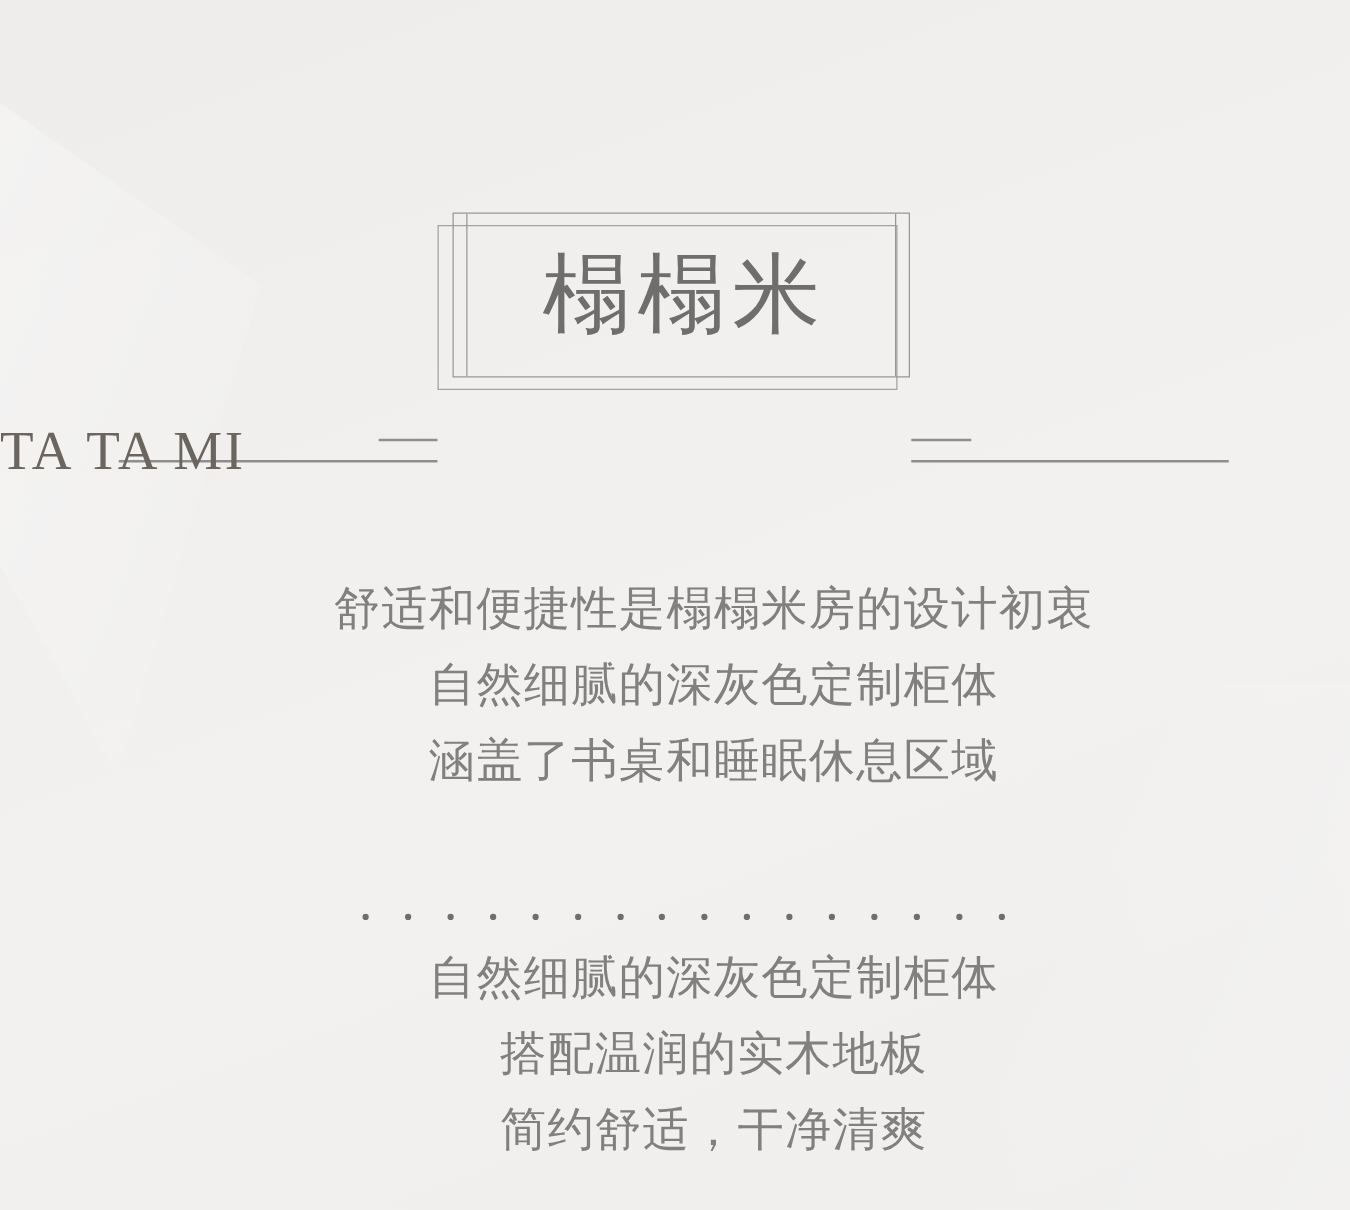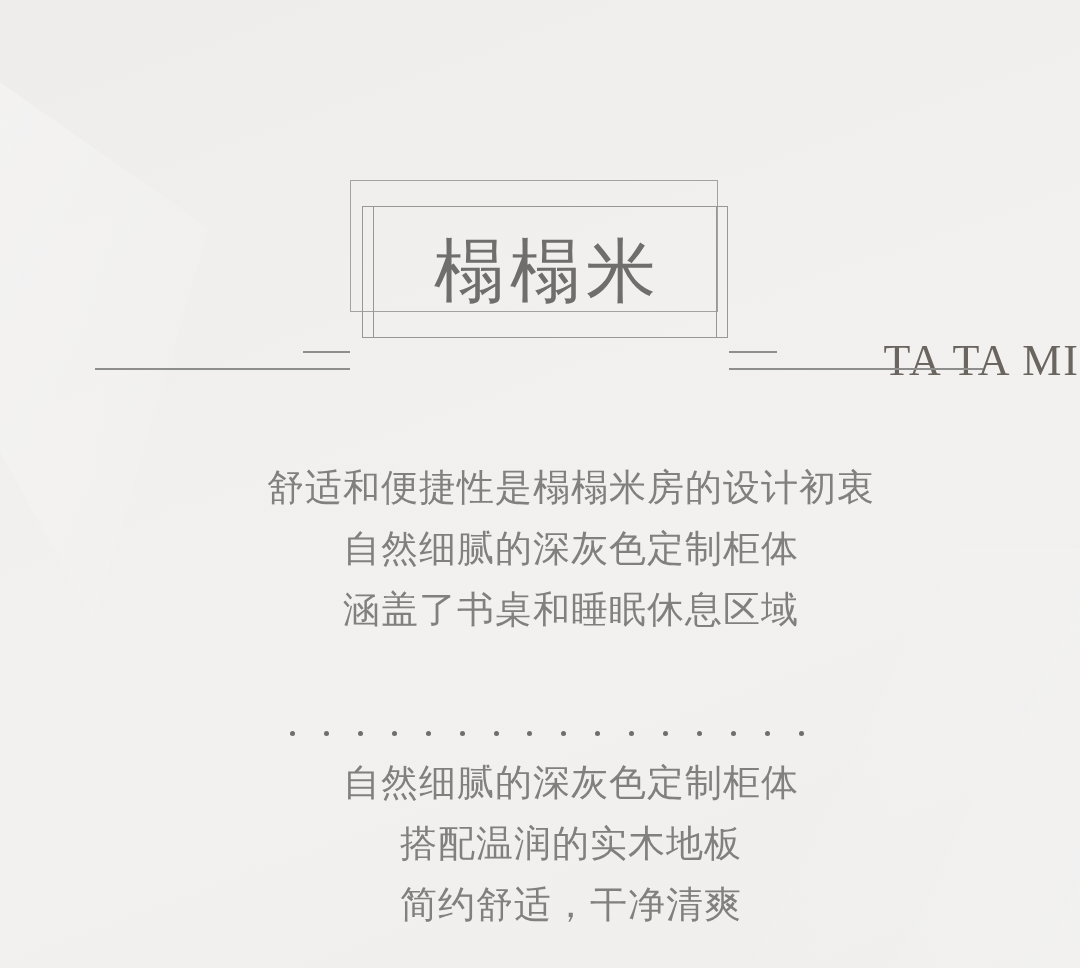--- a/index.html
+++ b/index.html
@@ -26,39 +26,39 @@
     opacity:.5;pointer-events:none;
   }
 
   
   .frame-shadow{
     position:absolute;left:350px;top:180px;width:368px;height:132px;
     border:1px solid #a3a2a0;box-sizing:border-box;
   }
   .frame-main{
     position:absolute;left:362px;top:170px;width:366px;height:132px;
-    border:1px solid #989795;box-sizing:border-box;margin-top:36px;
+    border:1px solid #989795;box-sizing:border-box;
   }
   .frame-main .inner-line{
     position:absolute;top:0;bottom:0;width:1px;background:#989795;
   }
   .frame-main .inner-line.left{left:10px;}
   .frame-main .inner-line.right{right:10px;}
   .plaque-title{
     position:absolute;left:0;right:0;top:0;bottom:0;
     display:flex;align-items:center;justify-content:center;
     margin:0;font-size:70px;font-weight:400;
     letter-spacing:6px;text-indent:6px;
     color:#6f6e6c;
   }
 
   
   .subtitle{
     position:absolute;left:0;top:336px;width:1080px;height:50px;
-    line-height:50px;text-align:right;
+    line-height:50px;text-align:left;
     font-size:44px;letter-spacing:2px;color:#6b6560;
   }
   .deco-line{position:absolute;height:2px;background:#8e8e8c;}
   .deco-left-long{left:95px;top:368px;width:255px;}
   .deco-left-short{left:303px;top:351px;width:47px;}
   .deco-right-long{left:729px;top:368px;width:254px;}
   .deco-right-short{left:729px;top:351px;width:48px;}
 
   
   .para{position:absolute;left:0;width:1068px;text-align:center;color:#81807e;padding-left:37px;}

